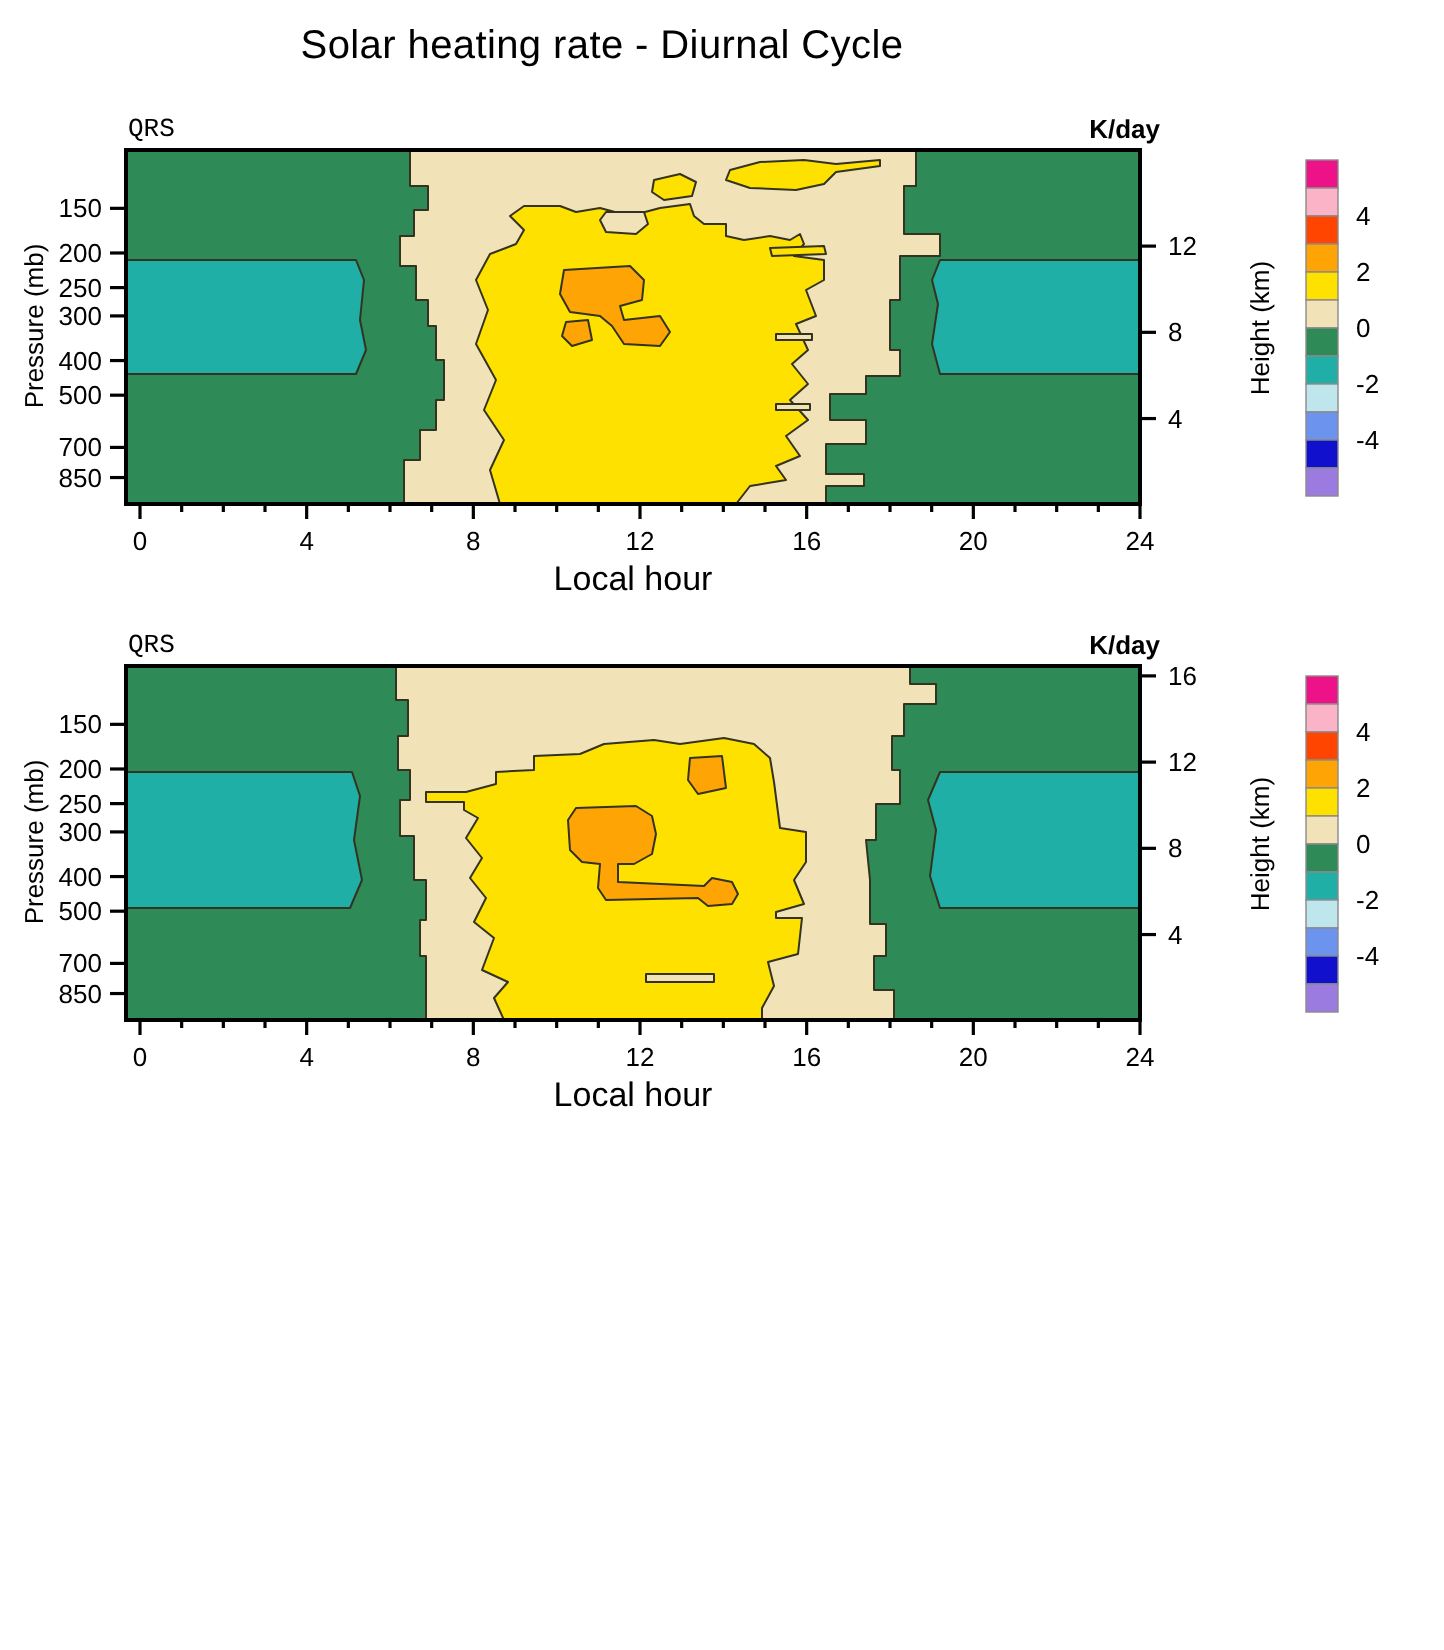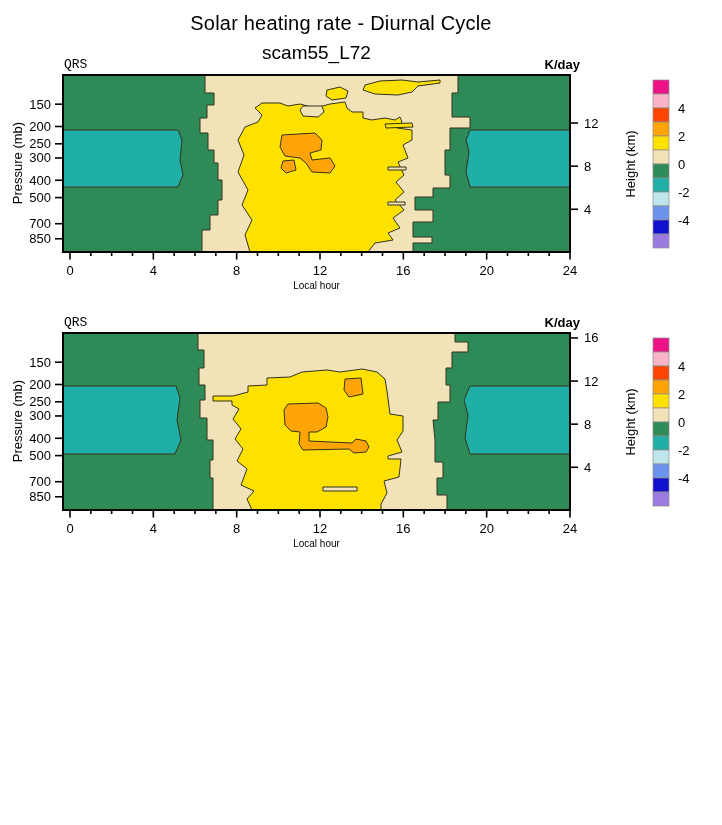--- a/index.html
+++ b/index.html
@@ -1,26 +1,26 @@
 <!DOCTYPE html>
 <html><head>
 <meta charset="utf-8">
 <style>
   html,body{margin:0;padding:0;background:#fff;}
   .fig{position:relative;width:722px;height:825px;background:#ffffff;overflow:hidden;
        font-family:"Liberation Sans", sans-serif;color:#000;}
   .fig div{position:absolute;}
-  .main-title{left:0;top:12px;width:602px;text-align:center;font-size:20px;letter-spacing:0.2px;margin-left:40px;}
+  .main-title{left:0;top:12px;width:602px;text-align:center;font-size:20px;letter-spacing:0.2px;}
   .panel-title{left:63px;width:507px;text-align:center;font-size:19px;}
   .t1{top:42px;} .t2{top:300px;}
   .corner{font-size:13px;font-family:Liberation Mono, monospace;}
   .qrs1{left:64px;top:57px;} .qrs2{left:64px;top:315px;}
   .unit{left:73px;width:507px;text-align:right;font-size:13px;font-weight:bold;}
   .u1{top:57px;} .u2{top:315px;}
-  .xlab{left:63px;width:507px;text-align:center;font-size:10px;}
+  .xlab{left:63px;width:507px;text-align:center;font-size:17px;}
   .x1{top:280px;} .x2{top:538px;}
   .ylab{white-space:nowrap;font-size:13px;transform:translate(-50%,-50%) rotate(-90deg);}
   .yl1{left:17px;top:163px;} .yl2{left:17px;top:421px;}
   .yr1{left:630px;top:164px;} .yr2{left:630px;top:422px;}
   svg{position:absolute;left:0;top:0;}
   svg text{font-family:"Liberation Sans", sans-serif;}
 </style>
 </head>
 <body>
 
@@ -198,21 +198,20 @@
         <text x="678" y="370.5" font-size="13" text-anchor="start" fill="#000">4</text>
         <text x="678" y="398.5" font-size="13" text-anchor="start" fill="#000">2</text>
         <text x="678" y="426.5" font-size="13" text-anchor="start" fill="#000">0</text>
         <text x="678" y="454.5" font-size="13" text-anchor="start" fill="#000">-2</text>
         <text x="678" y="482.5" font-size="13" text-anchor="start" fill="#000">-4</text>
       </g>
     </svg>
 
   <div class="main-title">Solar heating rate - Diurnal Cycle</div>
 
-  <div class="panel-title t1">scam55_L72</div>
   <div class="corner qrs1">QRS</div>
   <div class="unit u1">K/day</div>
   <div class="xlab x1">Local hour</div>
   <div class="ylab yl1">Pressure (mb)</div>
   <div class="ylab yr1">Height (km)</div>
 
   <div class="corner qrs2">QRS</div>
   <div class="unit u2">K/day</div>
   <div class="xlab x2">Local hour</div>
   <div class="ylab yl2">Pressure (mb)</div>

